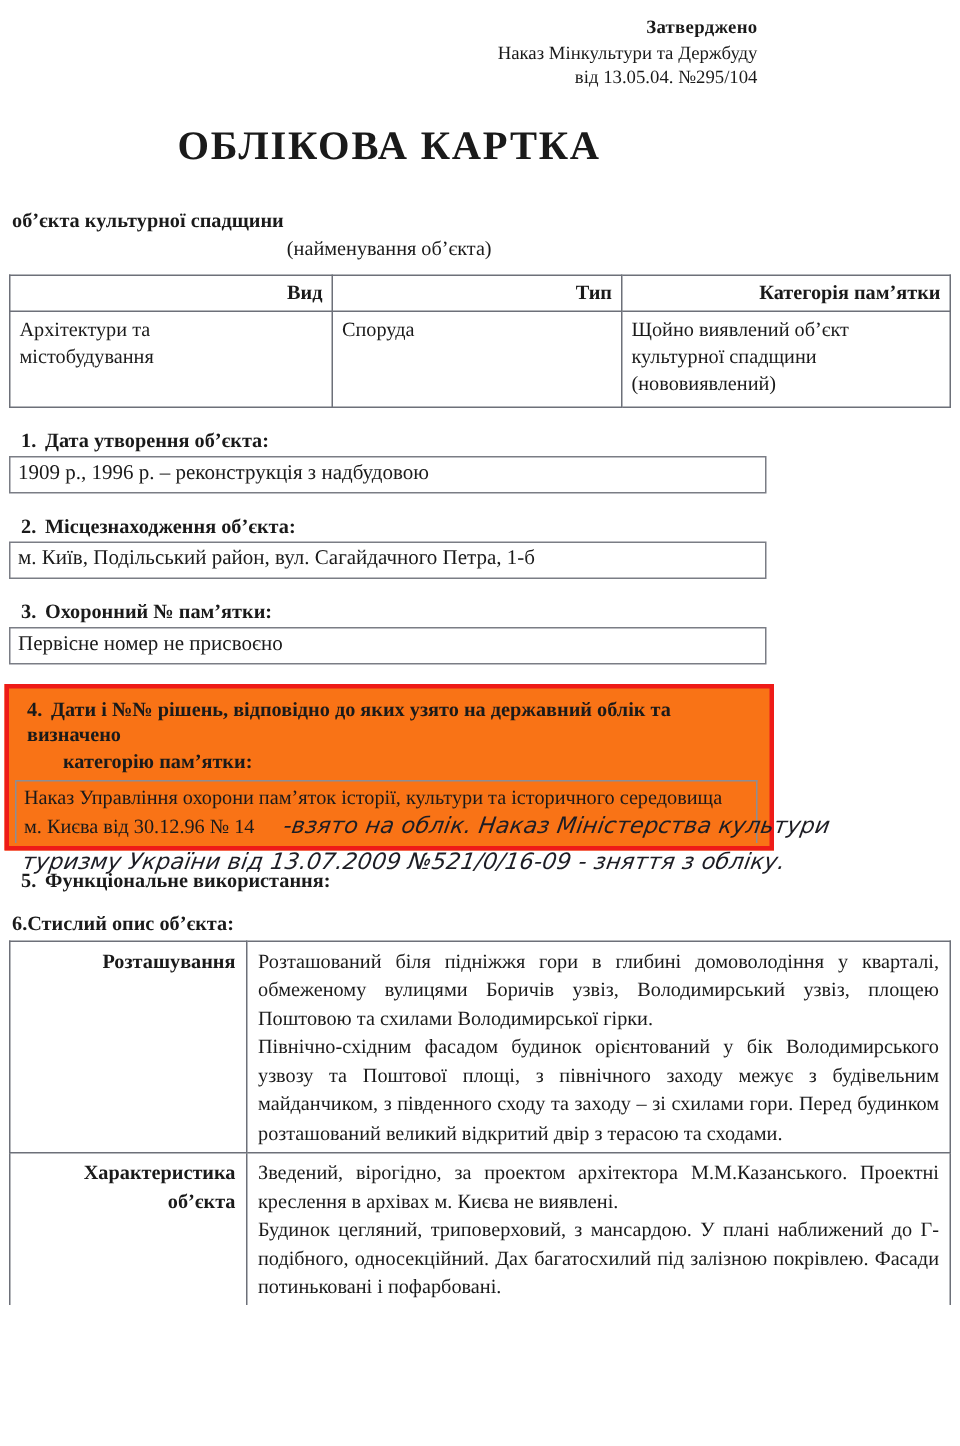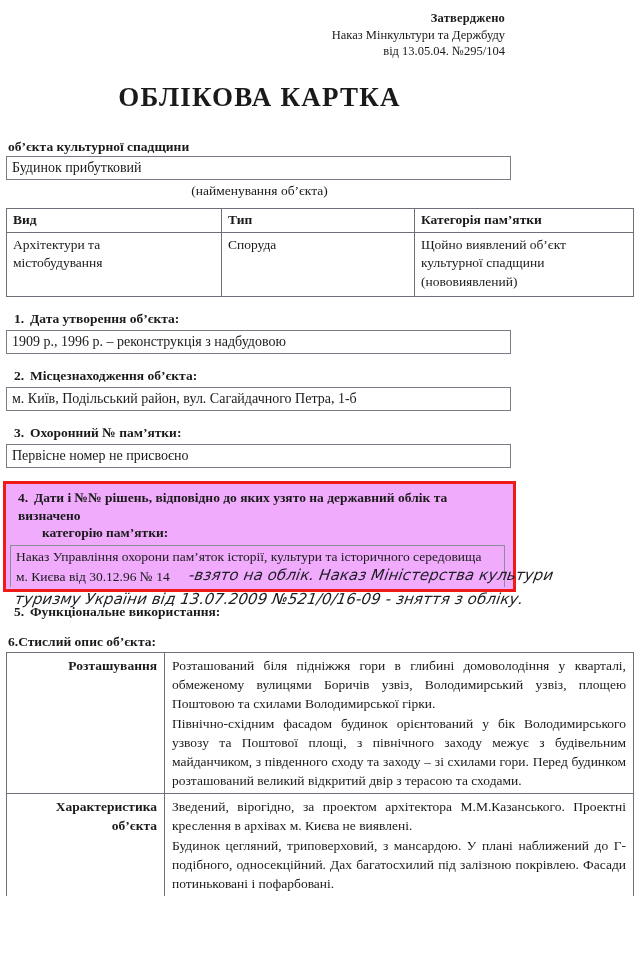--- a/index.html
+++ b/index.html
@@ -70,21 +70,21 @@
     table-layout: fixed;
   }
   table.grid th, table.grid td {
     border: 1px solid #6d7079;
     vertical-align: top;
     padding: 3px 6px 4px 6px;
     font-size: 13.5px;
     line-height: 1.35;
   }
   table.grid th {
-    text-align: left;
+    text-align: right;
     font-weight: bold;
     font-size: 13.5px;
     padding-top: 2px;
     padding-bottom: 3px;
   }
 
   
   .sec-head {
     font-size: 13.5px;
     font-weight: bold;
@@ -93,21 +93,21 @@
   }
   .sec-head .num { display: inline-block; min-width: 16px; }
 
   
   .redbox {
     position: relative;
     border: 3px solid #ee1b18;
     box-sizing: border-box;
     margin: 13px 3px 0 3px;
     padding: 4px 0 2px 0;
-    background: #f0abfc;
+    background: #f97316;
   }
   .redbox .sec-head { margin: 1px 0 3px 12px; }
   .redbox .sec-head .cont { display: block; margin-left: 24px; }
   .redbox .inner-frame {
     border: 1px solid #8b8e96;
     border-bottom: none;
     box-sizing: border-box;
     margin: 0 8px 0 4px;
     padding: 1px 4px 0 5px;
     font-size: 13.5px;
@@ -173,21 +173,20 @@
 
   <div class="approval">
     <div class="bold">Затверджено</div>
     <div>Наказ Мінкультури  та Держбуду</div>
     <div>від 13.05.04.  №295/104</div>
   </div>
 
   <div class="doc-title">ОБЛІКОВА КАРТКА</div>
 
   <div class="sub-label">об’єкта культурної спадщини</div>
-  <div class="framed">Будинок прибутковий</div>
   <div class="caption">(найменування об’єкта)</div>
 
   <div style="height:9px"></div>
 
   <table class="grid">
     <tbody>
         <tr>
       <th style="width:202px">Вид</th>
       <th style="width:180px">Тип</th>
       <th>Категорія пам’ятки</th>

